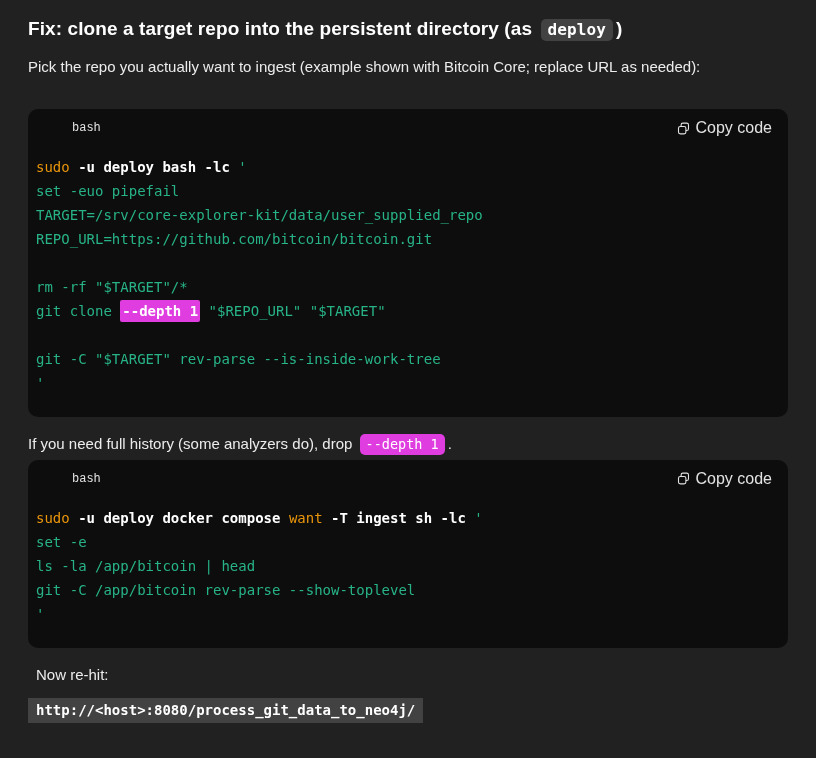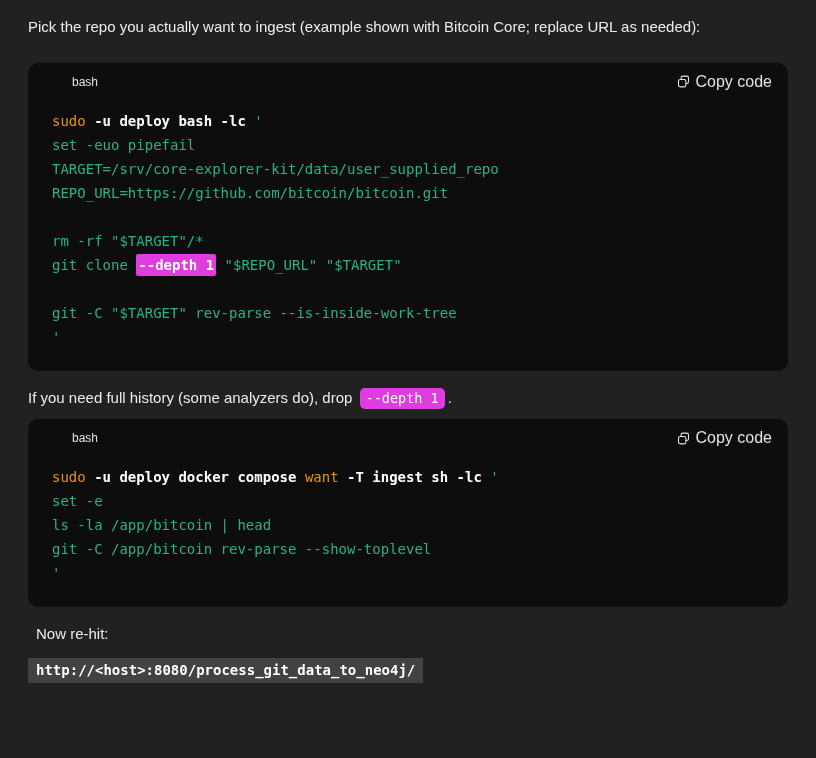--- a/index.html
+++ b/index.html
@@ -14,25 +14,25 @@
 
   h3.msg-heading {
     margin: 0 0 14px;
     font-size: 19px; line-height: 1.35; font-weight: 700;
     color: var(--heading, #ffffff);
     letter-spacing: 0.1px;
   }
   h3.msg-heading.second { margin: 17px 0 12px; }
 
   p.msg-para {
-    margin: 0 0 24px;
+    margin: 0 0 31px;
     font-size: 15px; line-height: 1.5;
     color: var(--text, #ececec);
   }
-  p.note-para { margin: 12px 0 10px; }
+  p.note-para { margin: 12px 0 4px; }
   p.rehit-para { margin: 16px 8px 0; }
   p.url-para { margin: 13px 0 0; }
 
   .chip {
     font-family: "DejaVu Sans Mono", monospace;
     background: var(--chip-bg, #424242);
     color: #ffffff;
     border-radius: 5px;
     padding: 1px 7px 2px;
     margin: 0 3px;
@@ -59,53 +59,54 @@
     border-radius: 10px;
     margin: 0 0 16px;
     overflow: hidden;
   }
   .code-header {
     display: flex; align-items: center; justify-content: space-between;
     padding: 10px 16px 8px;
     font-size: 12px;
     color: var(--code-header-text, #e3e3e3);
   }
-  .lang-label { font-family: Liberation Sans, sans-serif; padding-left: 28px; }
+  .lang-label { font-family: Liberation Mono, monospace; padding-left: 28px; }
   .copy-btn {
     display: inline-flex; align-items: center; gap: 6px;
     background: transparent; border: none; padding: 0;
     font-family: "Liberation Sans", sans-serif;
     font-size: 16px;
     color: var(--code-header-text, #e3e3e3);
     cursor: pointer;
   }
   .copy-btn svg { display: block; }
 
   pre.code-body {
     margin: 0;
-    padding: 10px 24px 22px;
+    padding: 10px 8px 22px;
     font-family: "DejaVu Sans Mono", monospace;
     font-size: 14px; line-height: 24px;
     white-space: pre;
     color: #ffffff;
   }
   .tok-green  { color: var(--tok-green, #27b387); }
   .tok-orange { color: var(--tok-orange, #e9950c); }
   .tok-white  { color: var(--tok-white, #ffffff); font-weight: bold; }
   .tok-mark   {
     background: var(--highlight-magenta, #df3ddf);
     color: #ffffff; font-weight: bold;
     padding: 3px 2px; border-radius: 2px;
   }
 </style>
 </head>
 <body>
 
 <div class="content">
 
+  <h3 class="msg-heading">Fix: clone a target repo into the persistent directory (as <code class="chip">deploy</code>) </h3>
 
   <p class="msg-para">Pick the repo you actually want to ingest (example shown with Bitcoin Core; replace URL as needed):</p>
 
   <div class="code-block">
     <div class="code-header">
       <span class="lang-label">bash</span>
       <button class="copy-btn">
         <span>
           <svg width="13" height="13" viewBox="0 0 13 13" fill="none" stroke="currentColor" stroke-width="1.1">
             <rect x="4.1" y="1.1" width="7.4" height="7.4" rx="1.8"></rect>

